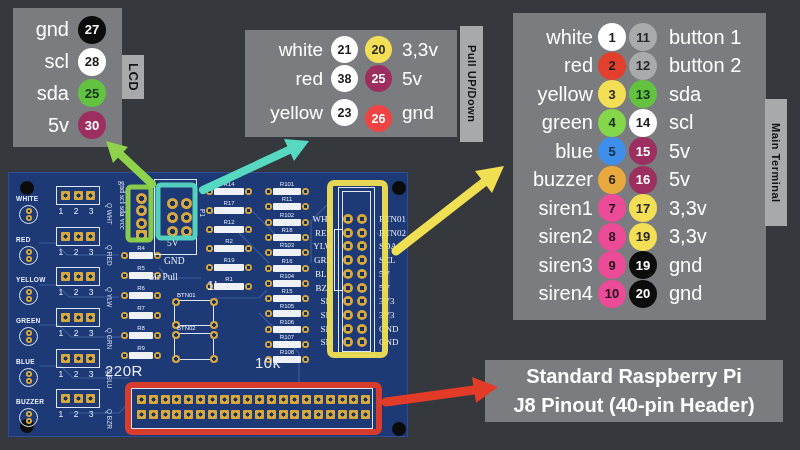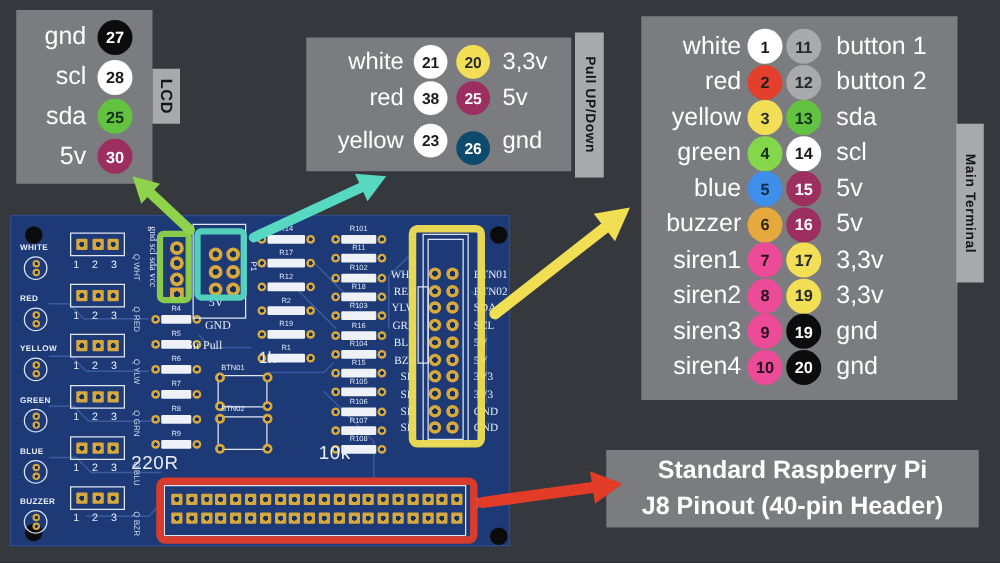--- a/index.html
+++ b/index.html
@@ -105,21 +105,21 @@
       </div>
       <div class="pin-row">
         <div class="pin-label">red</div>
         <div class="pin-circle ca" style="background: rgb(255, 255, 255); color: rgb(26, 26, 26);">38</div>
         <div class="pin-circle cb" style="background: rgb(156, 46, 96); color: rgb(255, 255, 255);">25</div>
         <div class="pin-value">5v</div>
       </div>
       <div class="pin-row">
         <div class="pin-label">yellow</div>
         <div class="pin-circle ca" style="background: rgb(255, 255, 255); color: rgb(26, 26, 26);">23</div>
-        <div class="pin-circle cb" style="background: #0c4a6e; color: rgb(255, 255, 255); margin-top: 12px;">26</div>
+        <div class="pin-circle cb" style="background: #ef4444; color: rgb(255, 255, 255); margin-top: 12px;">26</div>
         <div class="pin-value">gnd</div>
       </div>
     </div>
   <div class="tab" style="left:460px;top:26px;width:23px;height:116px;font-size:11px">Pull UP/Down</div>
 
   <div class="panel" id="main-box" style="left:513px;top:13px;width:253px;height:307px">
       <div class="pin-row">
         <div class="pin-label">white</div>
         <div class="pin-circle ca" style="background: rgb(255, 255, 255); color: rgb(26, 26, 26);">1</div>
         <div class="pin-circle cb" style="background: rgb(169, 170, 172); color: rgb(38, 40, 42);">11</div>

